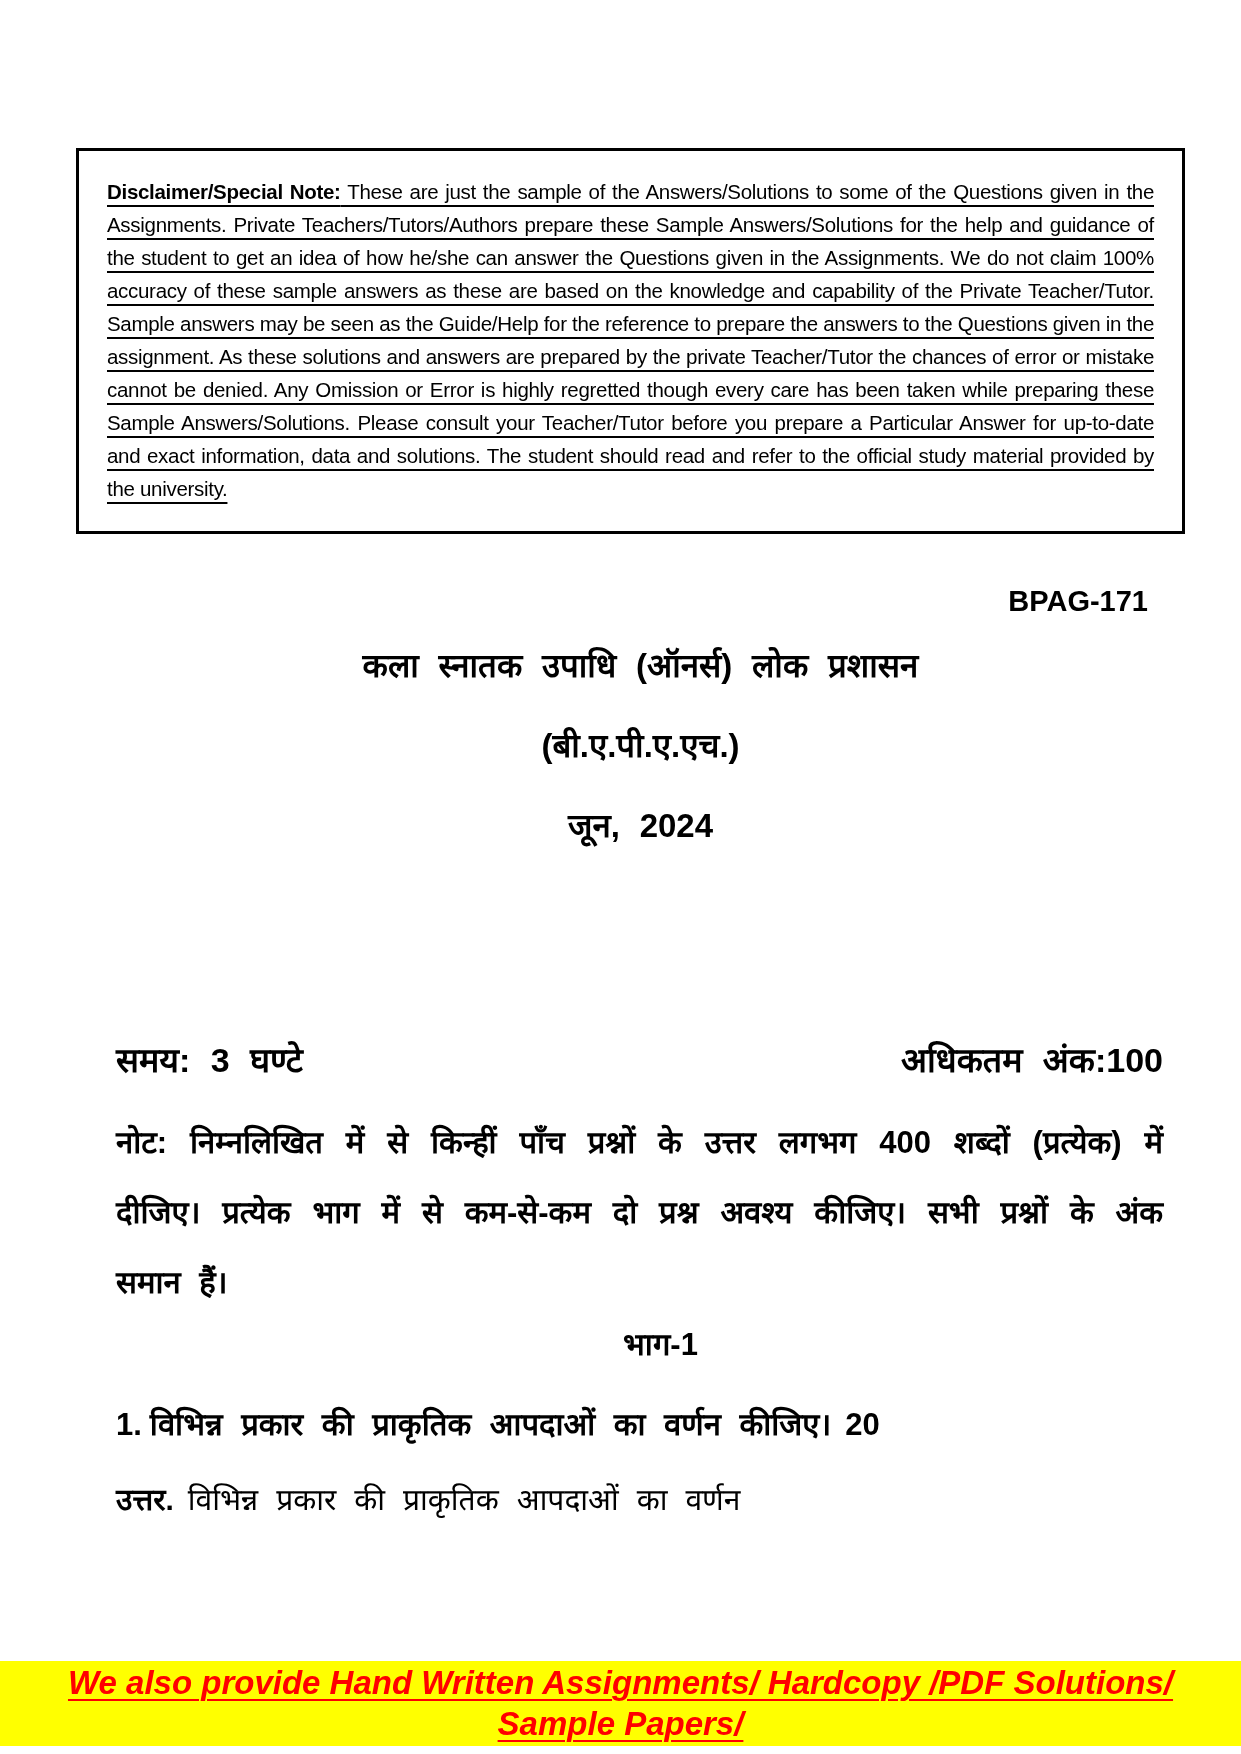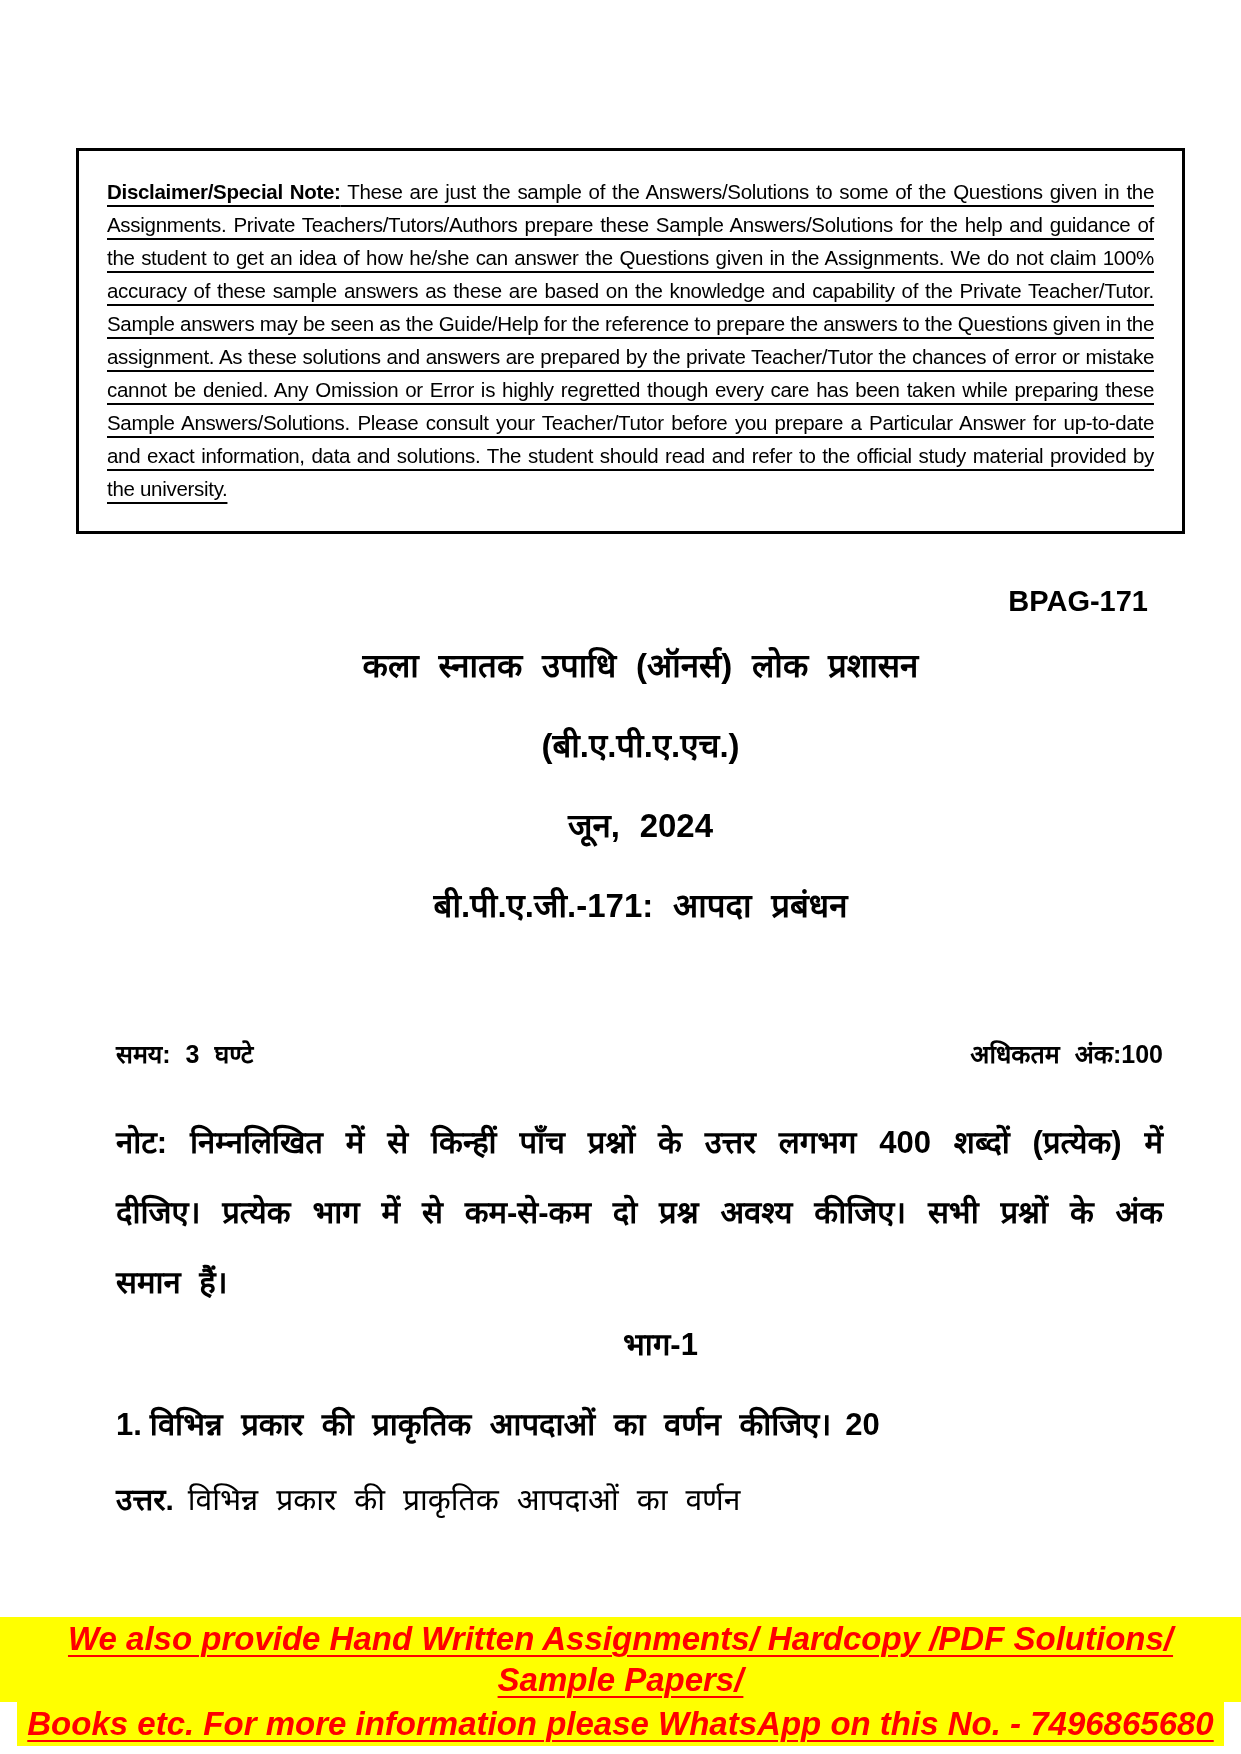--- a/index.html
+++ b/index.html
@@ -69,21 +69,21 @@
   }
   
   .meta-row {
     position: absolute;
     left: 76px;
     right: 78px;
     top: 1036px;
     display: flex;
     justify-content: space-between;
     align-items: baseline;
-    font-size: 25px;
+    font-size: 34px;
     font-weight: 700;
   }
   
   .note {
     position: absolute;
     left: 76px;
     right: 78px;
     top: 1108px;
     margin: 0;
     font-size: 31px;
@@ -156,21 +156,20 @@
   <div class="disclaimer-box">
     <p class="disclaimer-text"><span class="lead">Disclaimer/Special Note:</span><span> These are just the sample of the Answers/Solutions to some of the Questions given in the Assignments. Private Teachers/Tutors/Authors prepare these Sample Answers/Solutions for the help and guidance of the student to get an idea of how he/she can answer the Questions given in the Assignments. We do not claim 100% accuracy of these sample answers as these are based on the knowledge and capability of the Private Teacher/Tutor. Sample answers may be seen as the Guide/Help for the reference to prepare the answers to the Questions given in the assignment. As these solutions and answers are prepared by the private Teacher/Tutor the chances of error or mistake cannot be denied. Any Omission or Error is highly regretted though every care has been taken while preparing these Sample Answers/Solutions. Please consult your Teacher/Tutor before you prepare a Particular Answer for up-to-date and exact information, data and solutions. The student should read and refer to the official study material provided by the university.</span></p>
   </div>
 
   <div class="course-code">BPAG-171</div>
 
   <div class="headings">
     <div class="h-line hi">कला स्नातक उपाधि (ऑनर्स) लोक प्रशासन</div>
     <div class="h-line hi">(बी.ए.पी.ए.एच.)</div>
     <div class="h-line hi">जून, 2024</div>
-    <div class="h-line hi">बी.पी.ए.जी.-171: आपदा प्रबंधन</div>
   </div>
 
   <div class="meta-row">
     <span class="hi">समय: 3 घण्टे</span>
     <span class="hi">अधिकतम अंक:100</span>
   </div>
 
   <p class="note hi">नोट: निम्नलिखित में से किन्हीं पाँच प्रश्नों के उत्तर लगभग 400 शब्दों (प्रत्येक) में दीजिए। प्रत्येक भाग में से कम-से-कम दो प्रश्न अवश्य कीजिए। सभी प्रश्नों के अंक समान हैं।</p>
 
   <div class="section-title hi">भाग-1</div>
@@ -178,16 +177,15 @@
   <div class="question-row hi">
     <span class="q-num">1.</span><span class="q-text">विभिन्न प्रकार की प्राकृतिक आपदाओं का वर्णन कीजिए।</span><span class="q-marks">20</span>
   </div>
 
   <div class="answer-row hi">
     <span class="a-label">उत्तर.</span><span class="a-text">विभिन्न प्रकार की प्राकृतिक आपदाओं का वर्णन</span>
   </div>
 
   <div class="footer">
     <span class="hl" style="background-color: rgb(255, 255, 0); color: rgb(255, 0, 0);">We also provide Hand Written Assignments/ Hardcopy /PDF Solutions/ Sample Papers/</span><br>
-    <span class="hl" style="background-color: rgb(255, 255, 0); color: rgb(255, 0, 0);">Books etc. For more information please WhatsApp on this No. - 7496865680</span>
   </div>
 
 </div>
 
 </body></html>

